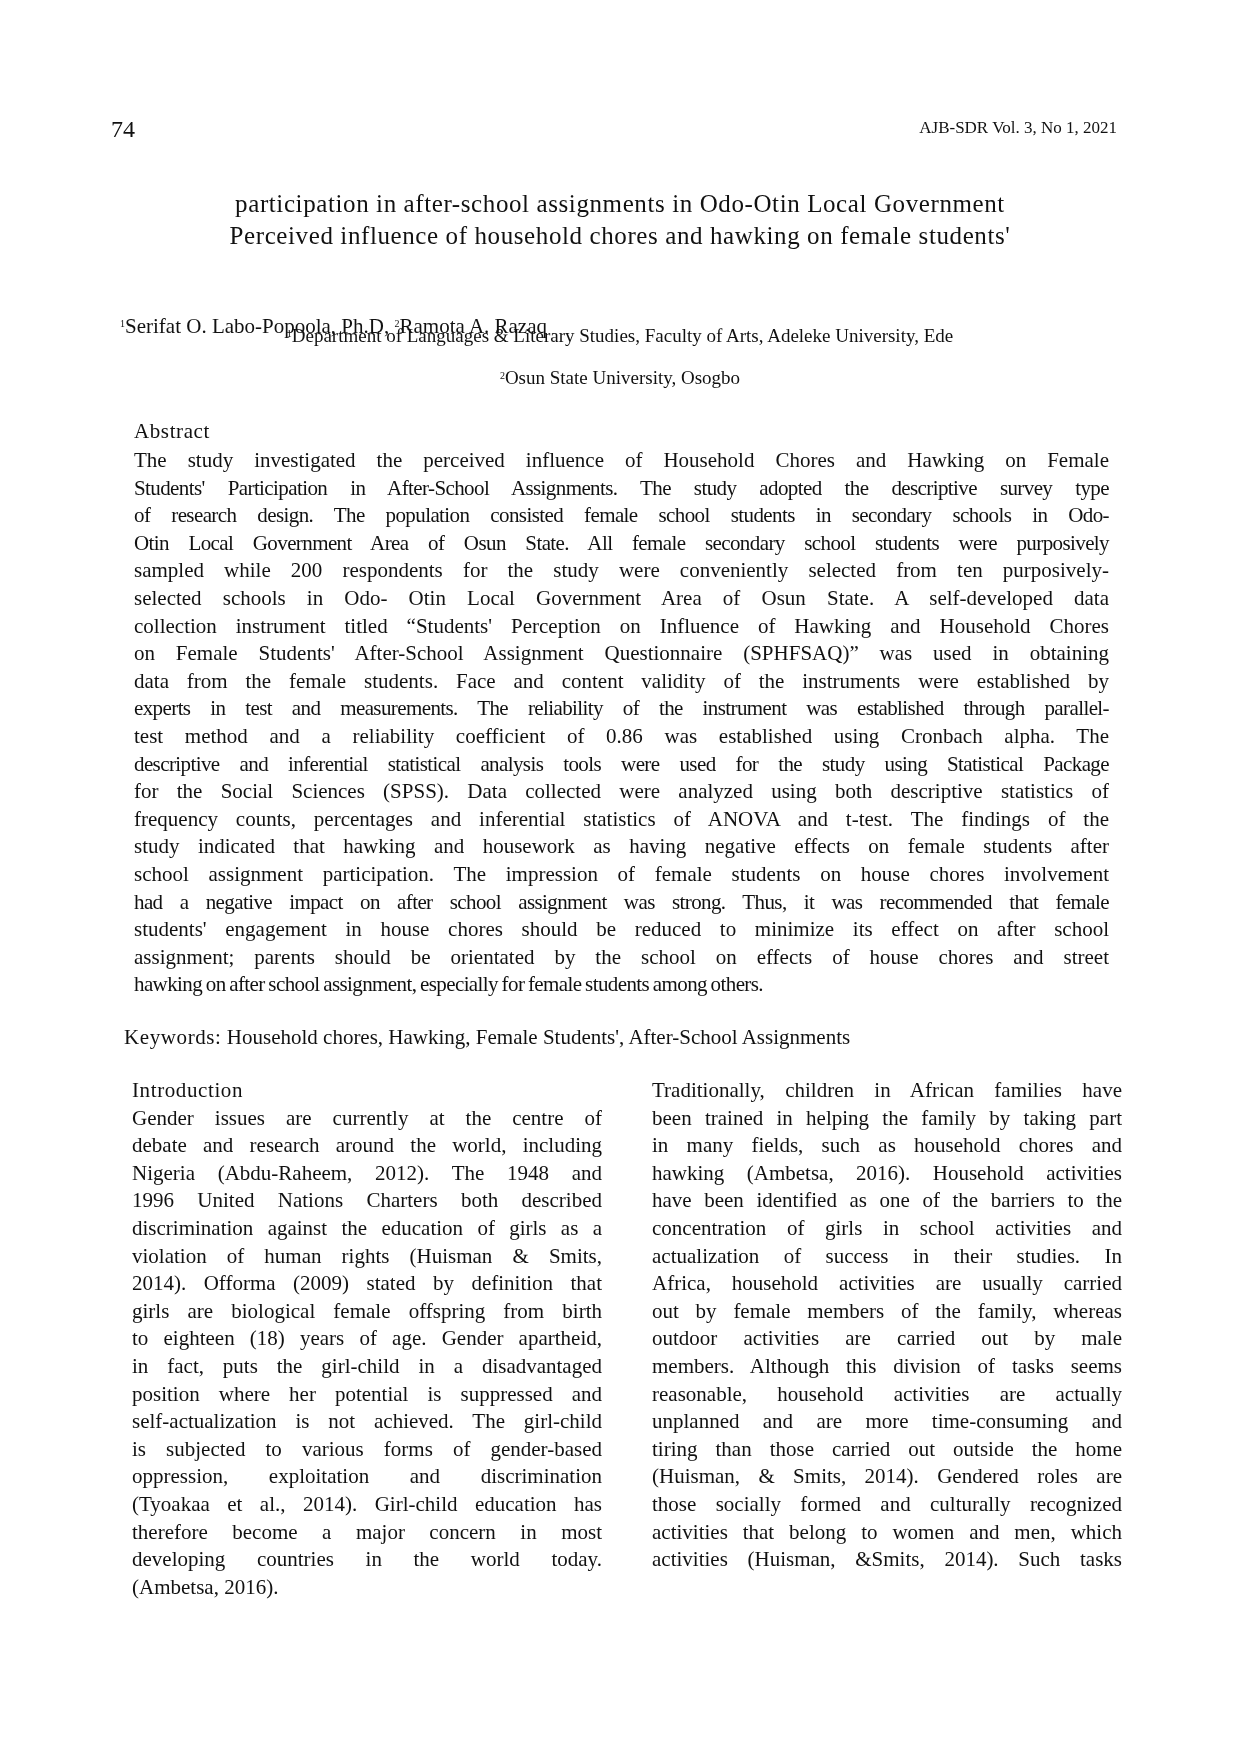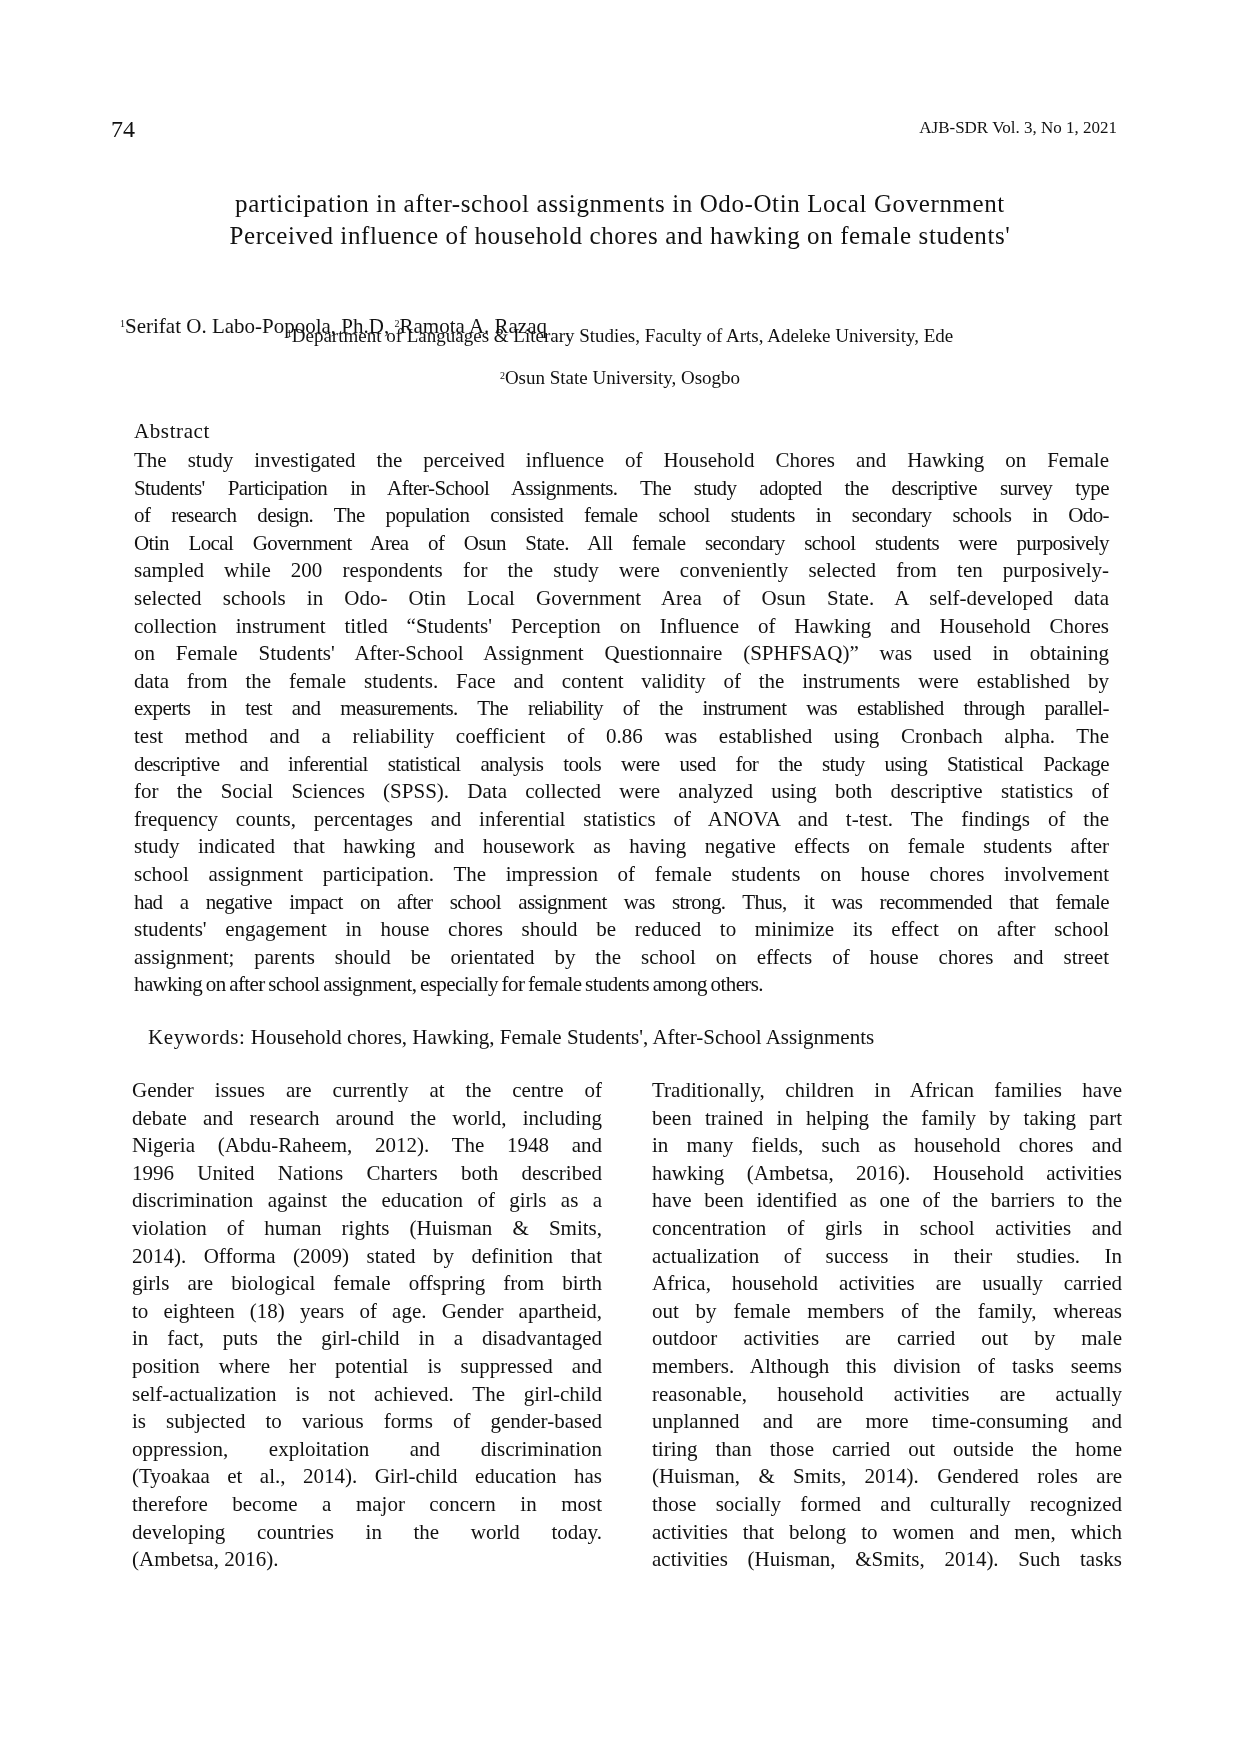--- a/index.html
+++ b/index.html
@@ -14,21 +14,21 @@
              font-size: 21px; line-height: 26px; }
   .affil { position: absolute; left: 120px; width: 1000px; text-align: center; font-size: 19px; line-height: 24px; }
   .affil1 { top: 324px; }
   .affil2 { top: 366px; }
   sup { font-size: 10px; vertical-align: top; position: relative; top: -2px; }
   .abstract-heading { position: absolute; left: 134px; top: 419px; font-size: 21px; letter-spacing: 0.6px; }
   .abstract { position: absolute; left: 134px; width: 975px; top: 447px; font-size: 21px; line-height: 27.6px; }
   .jline { display: block; text-align: justify; text-align-last: justify; white-space: nowrap; height: 27.6px; }
   .jline.last { text-align-last: left; }
   .cond { letter-spacing: -0.6px; word-spacing: -1px; }
-  .keywords { position: absolute; left: 148px; top: 1025px; font-size: 21px; text-align: center; }
+  .keywords { position: absolute; left: 124px; top: 1025px; font-size: 21px; text-align: center; }
   .keywords .kw-label { letter-spacing: 0.6px; }
   .col { position: absolute; top: 1077px; width: 470px; font-size: 21px; line-height: 27.6px; }
   .col-left { left: 132px; }
   .col-right { left: 652px; }
   .intro-heading { display: block; letter-spacing: 0.6px; height: 27.6px; }
 </style>
 </head>
 <body>
 
 <div>
@@ -72,20 +72,21 @@
       <span class="jline">students' engagement in house chores should be reduced to minimize its effect on after school</span>
       <span class="jline">assignment; parents should be orientated by the school on effects of house chores and street</span>
       <span class="jline last cond">hawking on after school assignment, especially for female students among others.</span>
     </div>
 
   <div class="keywords">
     <span class="kw-label">Keywords:</span><span> Household chores, Hawking, Female Students', After-School Assignments</span>
   </div>
 
   <div class="col col-left" id="intro-left">
+    <span class="intro-heading">Introduction</span>
   <span class="jline">Gender issues are currently at the centre of</span>
       <span class="jline">debate and research around the world, including</span>
       <span class="jline">Nigeria (Abdu-Raheem, 2012). The 1948 and</span>
       <span class="jline">1996 United Nations Charters both described</span>
       <span class="jline">discrimination against the education of girls as a</span>
       <span class="jline">violation of human rights (Huisman &amp; Smits,</span>
       <span class="jline">2014). Offorma (2009) stated by definition that</span>
       <span class="jline">girls are biological female offspring from birth</span>
       <span class="jline">to eighteen (18) years of age. Gender apartheid,</span>
       <span class="jline">in fact, puts the girl-child in a disadvantaged</span>

